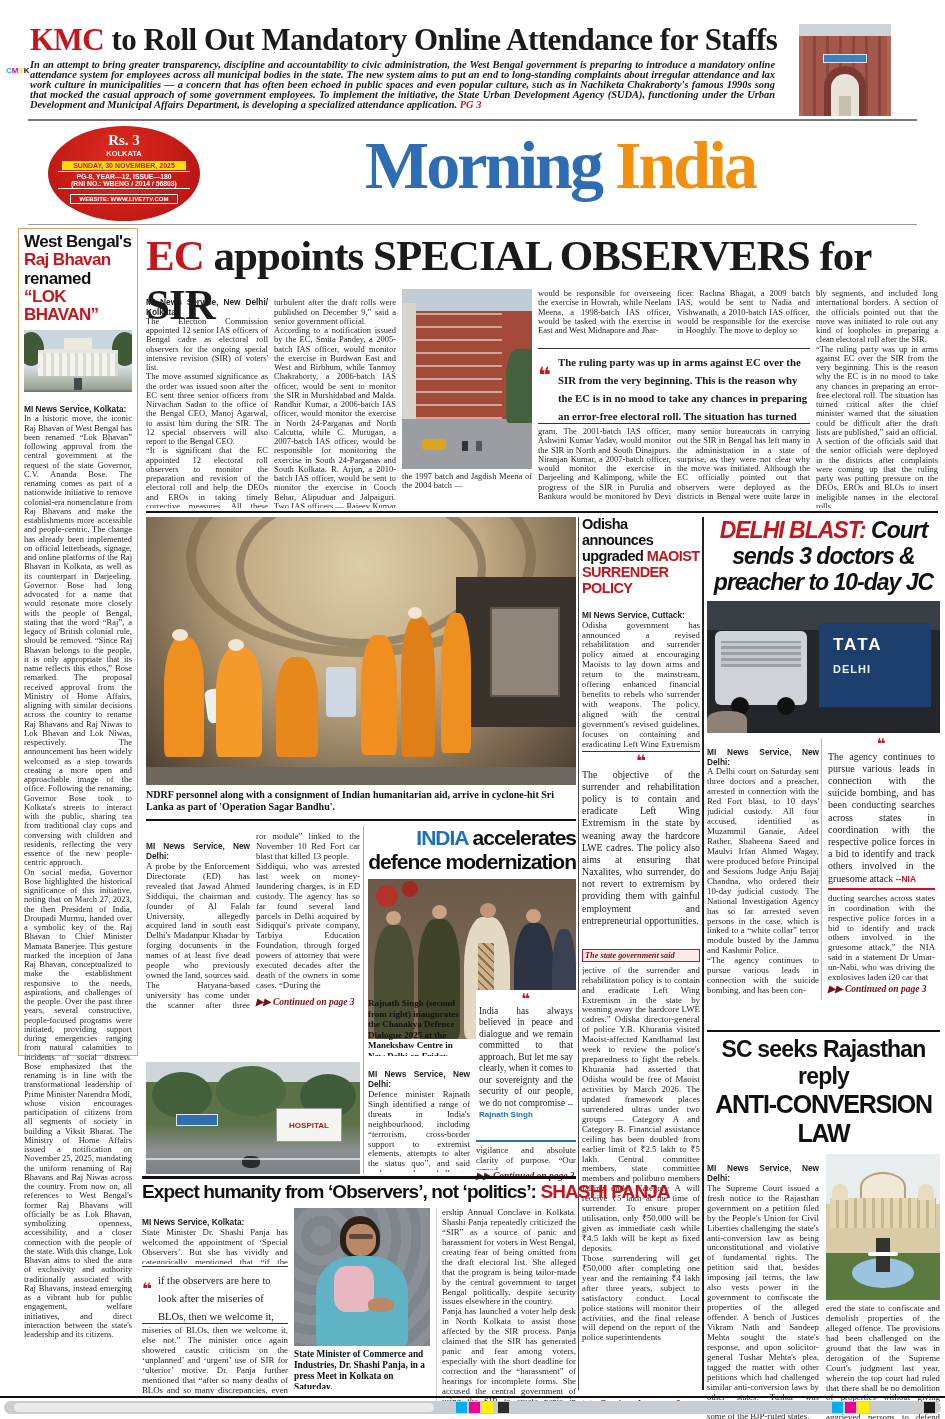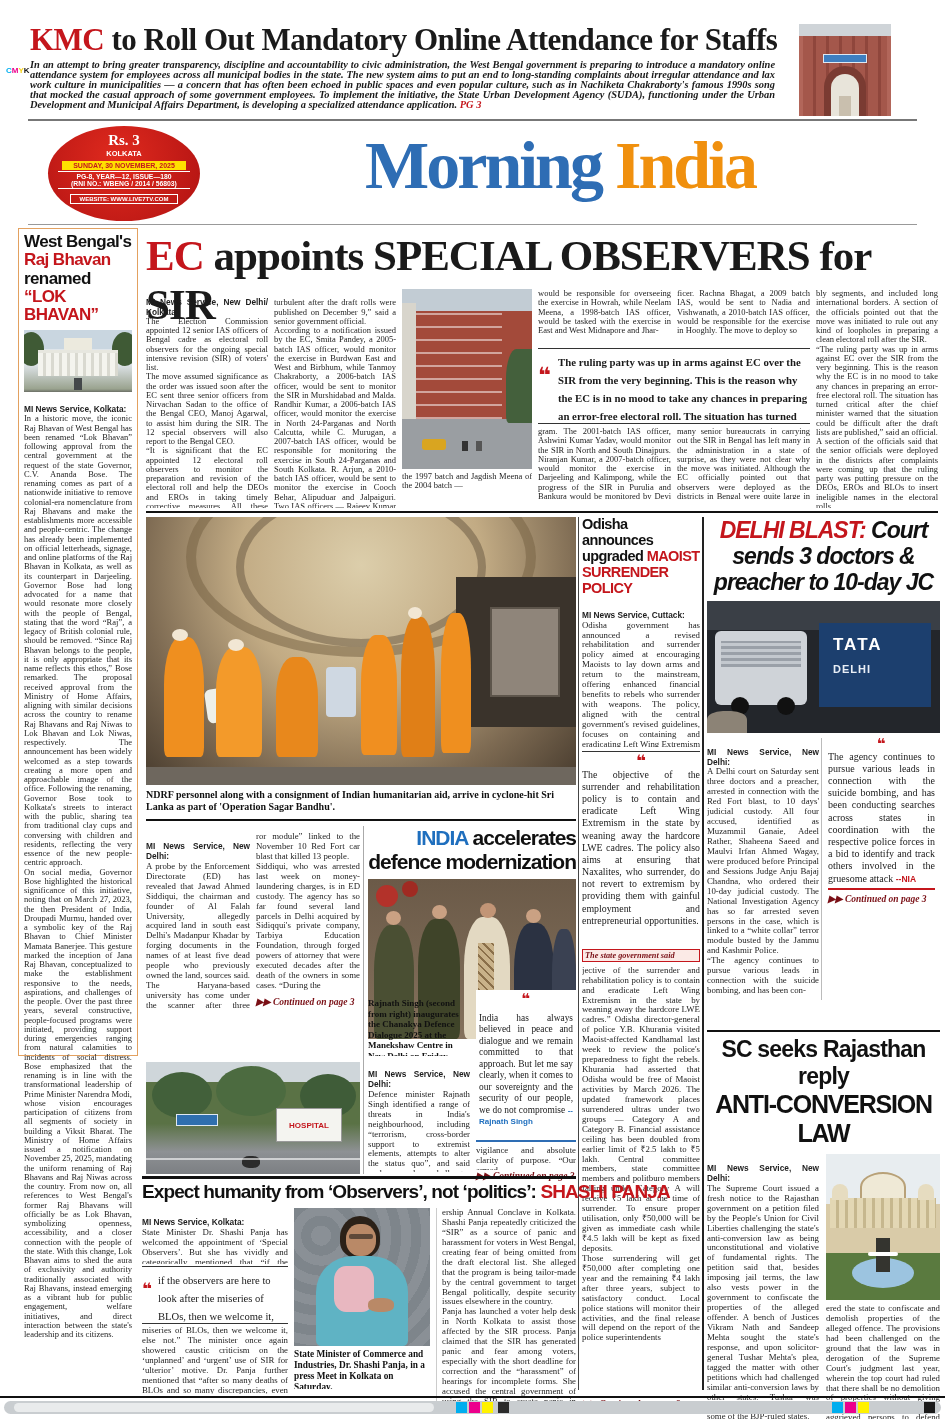--- a/index.html
+++ b/index.html
@@ -196,21 +196,21 @@
       <div class="abs" style="left:110px;top:64px;width:16px;height:70px;background:repeating-linear-gradient(45deg,#c9b28a 0 4px,#8a6f4a 4px 6px);"></div>
       <div class="fig" style="left:146px;top:44px;width:40px;height:116px;background:#2b3242;"></div>
       <div class="fig" style="left:184px;top:50px;width:24px;height:110px;background:#3a4152;"></div>
       <div class="abs" style="left:18px;top:32px;width:15px;height:14px;background:#caa183;border-radius:50%;"></div>
       <div class="abs" style="left:64px;top:26px;width:15px;height:14px;background:#caa183;border-radius:50%;"></div>
       <div class="abs" style="left:112px;top:24px;width:16px;height:15px;background:#c29576;border-radius:50%;"></div>
       <div class="abs" style="left:158px;top:30px;width:15px;height:14px;background:#caa183;border-radius:50%;"></div>
     </div>
     <div class="abs" style="left:108px;top:164px;width:100px;height:152px;background:#fff;padding:2px 3px 3px;border-bottom:2px solid #2e6db4;text-align:left;">
       <div class="qglyph" style="text-align:center;font-size:15px;line-height:14px;">❝</div>
-      <span style="font-size:9.4px;line-height:1.22;display:block;text-align:justify;margin-top:7px;"><span>India has always believed in peace and dialogue and we remain committed to that approach. But let me say clearly, when it comes to our sovereignty and the security of our people, we do not compromise</span> <span class="blue sans" style="font-size:8px;font-weight:bold;">--Rajnath Singh</span></span>
+      <span style="font-size:9.4px;line-height:1.22;display:block;text-align:justify;"><span>India has always believed in peace and dialogue and we remain committed to that approach. But let me say clearly, when it comes to our sovereignty and the security of our people, we do not compromise</span> <span class="blue sans" style="font-size:8px;font-weight:bold;">--Rajnath Singh</span></span>
     </div>
     <div class="abs cap" style="left:0;top:172px;width:102px;height:58px;font-size:9px;overflow:hidden;">Rajnath Singh (second from right) inaugurates the Chanakya Defence Dialogue 2025 at the Manekshaw Centre in New Delhi on Friday.</div>
     <div class="abs body-t" style="left:0;top:234px;width:102px;height:112px;">
       <span class="dl">MI News Service, New Delhi:</span>
       <span>Defence minister Rajnath Singh identified a range of threats in India's neighbourhood, including “terrorism, cross-border support to extremist elements, attempts to alter the status quo”, and said such complex challenges demanded constant</span>
     </div>
     <div class="abs body-t" style="left:108px;top:320px;width:100px;height:24px;">vigilance and absolute clarity of purpose. “Our armed</div>
     <div class="abs continued" style="left:108px;top:344px;"><span>▶▶</span> <span>Continued on page 3</span></div>
   </div>
 
@@ -259,20 +259,21 @@
       <div class="body-t" style="width:112px;height:262px;">
         <span class="dl">MI News Service, New Delhi:</span>
         <span>A Delhi court on Saturday sent three doctors and a preacher, arrested in connection with the Red Fort blast, to 10 days' judicial custody. All four accused, identified as Muzammil Ganaie, Adeel Rather, Shaheena Saeed and Maulvi Irfan Ahmed Wagay, were produced before Principal and Sessions Judge Anju Bajaj Chandna, who ordered their 10-day judicial custody. The National Investigation Agency has so far arrested seven persons in the case, which is linked to a “white collar” terror module busted by the Jammu and Kashmir Police.
 “The agency continues to pursue various leads in connection with the suicide bombing, and has been con-</span>
       </div>
       <div style="width:114px;border-left:1px solid #bbb;padding-left:6px;">
         <div style="border-bottom:2px solid #c4161c;padding-bottom:3px;">
           <div class="qglyph" style="text-align:center;font-size:15px;line-height:13px;">❝</div>
           <span style="font-size:10px;line-height:1.22;display:block;text-align:justify;"><span>The agency continues to pursue various leads in connection with the suicide bombing, and has been conducting searches across states in coordination with the respective police forces in a bid to identify and track others involved in the gruesome attack</span> <span class="red sans" style="font-size:8.5px;font-weight:bold;">--NIA</span></span>
         </div>
+        <div class="body-t" style="height:86px;margin-top:4px;">ducting searches across states in coordination with the respective police forces in a bid to identify and track others involved in the gruesome attack,” the NIA said in a statement Dr Umar-un-Nabi, who was driving the explosives laden i20 car that</div>
         <div class="continued" style="margin-top:3px;"><span>▶▶</span> <span>Continued on page 3</span></div>
       </div>
     </div>
   </div>
 
   <div class="abs rule-h" style="left:707px;top:1030px;width:233px;height:2px;"></div>
 
   <div class="abs" style="left:707px;top:1036px;width:233px;">
     <div class="sec-head" style="font-size:23px;text-align:center;letter-spacing:-0.8px;">SC seeks Rajasthan reply</div>
     <div class="sec-head red" style="font-size:25px;text-align:center;letter-spacing:-1.2px;">ANTI-CONVERSION LAW</div>

